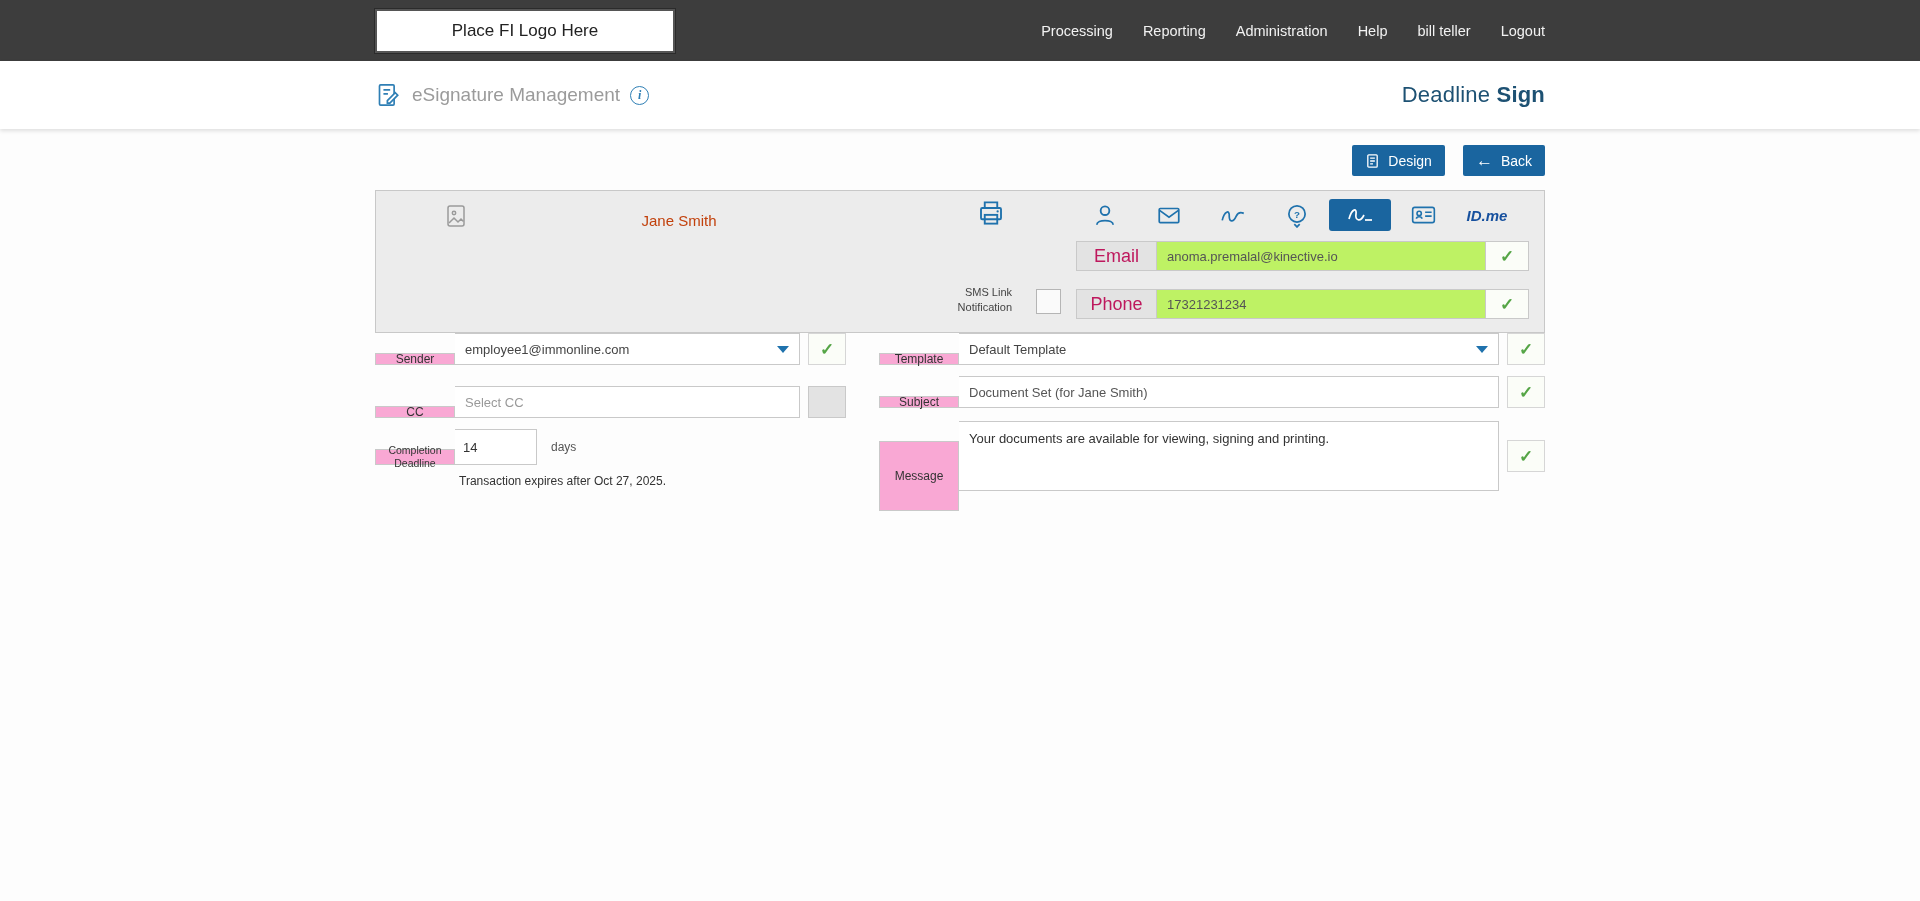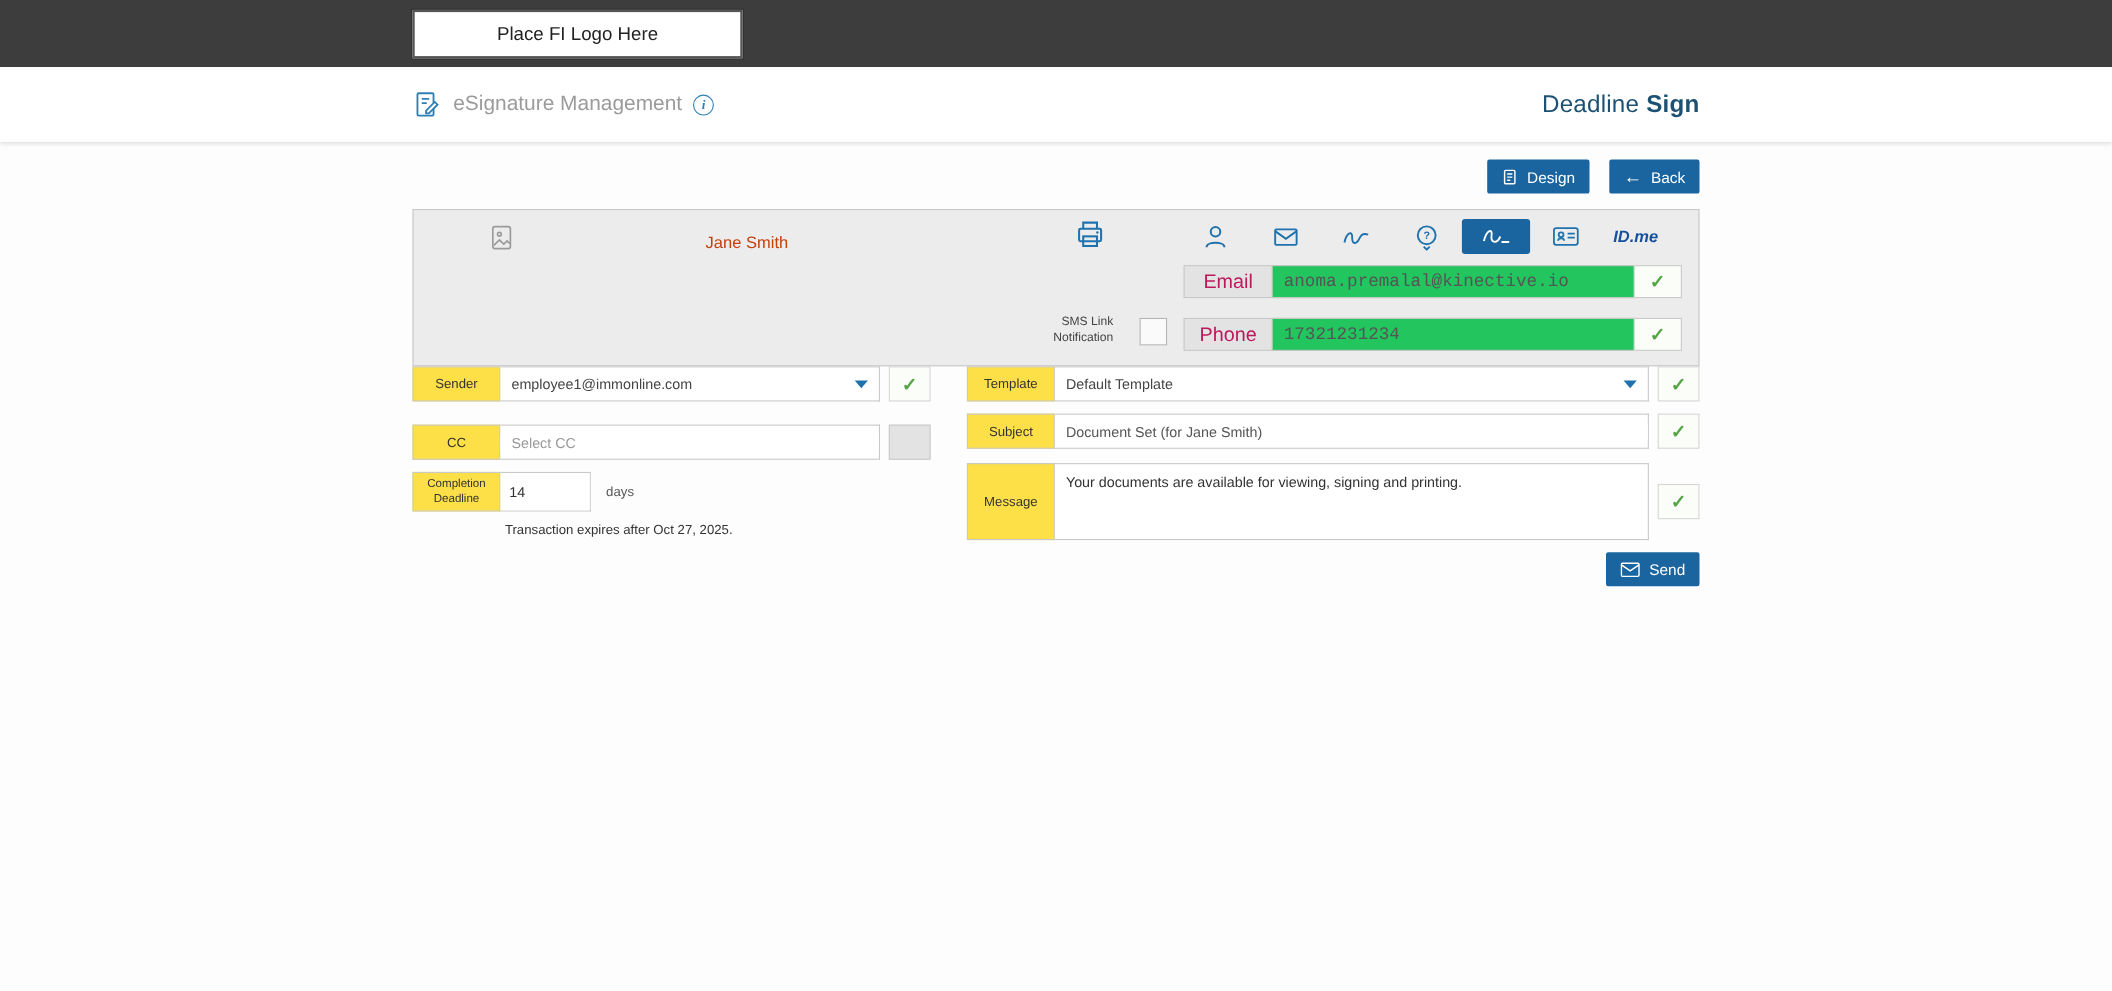--- a/index.html
+++ b/index.html
@@ -40,34 +40,34 @@
   .printer { position:absolute; left:600px; top:7px; cursor:pointer; }
   .auth-icons { position:absolute; left:697px; top:7px; display:flex; }
   .auth-item { width:64px; height:34px; display:flex; align-items:center; justify-content:center; cursor:pointer; }
   .auth-item.selected { background:#1a659f; border-radius:3px; width:62px; height:32px; margin-top:1px; }
   .idme { font-size:15px; font-weight:800; font-style:italic; color:#16509e; }
 
   .panel-field { position:absolute; display:flex; height:30px; }
   .panel-field.email-row { left:700px; top:50px; width:453px; }
   .panel-field.phone-row { left:700px; top:98px; width:453px; }
   .pf-label { width:81px; background:#e3e3e3; border:1px solid #c9c9c9; display:flex; align-items:center; justify-content:center; font-size:18px; color:#be185d; }
-  .pf-input { flex:1; background:#22c55e; border:1px solid #c9c9c9; border-left:none; font-size:16px; color:#555; padding:0 10px; outline:none;font-family:Liberation Mono, monospace; }
+  .pf-input { flex:1; background:#bef264; border:1px solid #c9c9c9; border-left:none; font-size:13px; color:#555; padding:0 10px; outline:none; }
   .pf-check { width:43px; background:#fbfdf8; border:1px solid #c9c9c9; border-left:none; display:flex; align-items:center; justify-content:center; color:#55a546; font-size:17px; font-weight:bold; }
 
   .sms-label { position:absolute; left:560px; top:94px; width:76px; font-size:11px; line-height:1.35; color:#444; text-align:right; }
   .sms-checkbox { position:absolute; left:660px; top:98px; width:25px; height:25px; background:#fafafa; border:1px solid #b5b5b5; cursor:pointer; }
 
   
   .section-heading { font-size:17px; font-weight:bold; color:#1a1a1a; margin:32px 0 20px; }
   .columns { display:flex; gap:33px; }
   .col-left { width:471px; }
   .col-right { width:666px; }
 
   .frow { display:flex; height:32px; }
-  .flabel { width:80px; background:#fde047; border:1px solid #c9c9c9; display:flex; align-items:center; justify-content:center; text-align:center; font-size:12px; color:#333; line-height:1.25; }
+  .flabel { width:80px; background:#f9a8d4; border:1px solid #c9c9c9; display:flex; align-items:center; justify-content:center; text-align:center; font-size:12px; color:#333; line-height:1.25;margin-top:20px; }
   .ffield { flex:1; background:#fff; border:1px solid #c9c9c9; border-left:none; display:flex; align-items:center; padding:0 10px; font-size:13px; color:#444; cursor:pointer; }
   .ffield input { border:none; outline:none; width:100%; font-size:13px; color:#555; font-family:"Liberation Sans", sans-serif; }
   .ffield input::placeholder { color:#999; }
   .caret { width:0; height:0; border-left:6px solid transparent; border-right:6px solid transparent; border-top:7px solid #1f72ad; margin-left:auto; }
   .fcheck { width:38px; margin-left:8px; background:#fbfdf8; border:1px solid #d6d6d6; display:flex; align-items:center; justify-content:center; color:#55a546; font-size:17px; font-weight:bold; }
   .fcheck.empty { background:#e3e3e3; border:1px solid #c9c9c9; }
 
   .deadline-row { display:flex; align-items:stretch; height:36px; margin-top:11px; }
   .deadline-row .flabel { font-size:10.5px; padding:0 6px; }
   .deadline-input { width:82px; border:1px solid #c9c9c9; border-left:none; background:#7f1d1d; }
@@ -86,20 +86,28 @@
   .send-row { display:flex; justify-content:flex-end; margin-top:11px; }
 
   svg { display:block; }
 </style>
 </head>
 <body>
 
 <div class="topbar">
   <div class="container topbar-inner">
     <div class="logo-box">Place FI Logo Here</div>
+    <div class="topnav">
+      <span class="nav-item">Processing</span>
+      <span class="nav-item">Reporting</span>
+      <span class="nav-item">Administration</span>
+      <span class="nav-item">Help</span>
+      <span class="nav-item">bill teller</span>
+      <span class="nav-item">Logout</span>
+    </div>
   </div>
 </div>
 
 <div class="header">
   <div class="container header-inner">
     <div class="header-left">
       <span>
         <svg width="27" height="27" viewBox="0 0 24 24" fill="none" stroke="#2f7fb5" stroke-width="1.5">
           <rect x="4" y="2.5" width="13" height="18" rx="1"></rect>
           <path d="M7.5 7h6M7.5 10.5h4"></path>
@@ -259,28 +267,17 @@
           </div>
           <span class="fcheck">✓</span>
         </div>
 
         <div class="msg-row mt13">
           <span class="flabel">Message</span>
           <textarea class="msg-text" style="">Your documents are available for viewing, signing and printing.</textarea>
           <span class="fcheck">✓</span>
         </div>
 
-        <div class="send-row">
-          <button class="btn btn-blue">
-            <span>
-              <svg width="18" height="14" viewBox="0 0 18 14" fill="none" stroke="#fff" stroke-width="1.3">
-                <rect x="1" y="1" width="16" height="12" rx="1"></rect>
-                <path d="M1 2.5l8 5.5 8-5.5"></path>
-              </svg>
-            </span>
-            <span>Send</span>
-          </button>
-        </div>
       </div>
     </div>
 
   </div>
 </div>
 
 </body></html>

